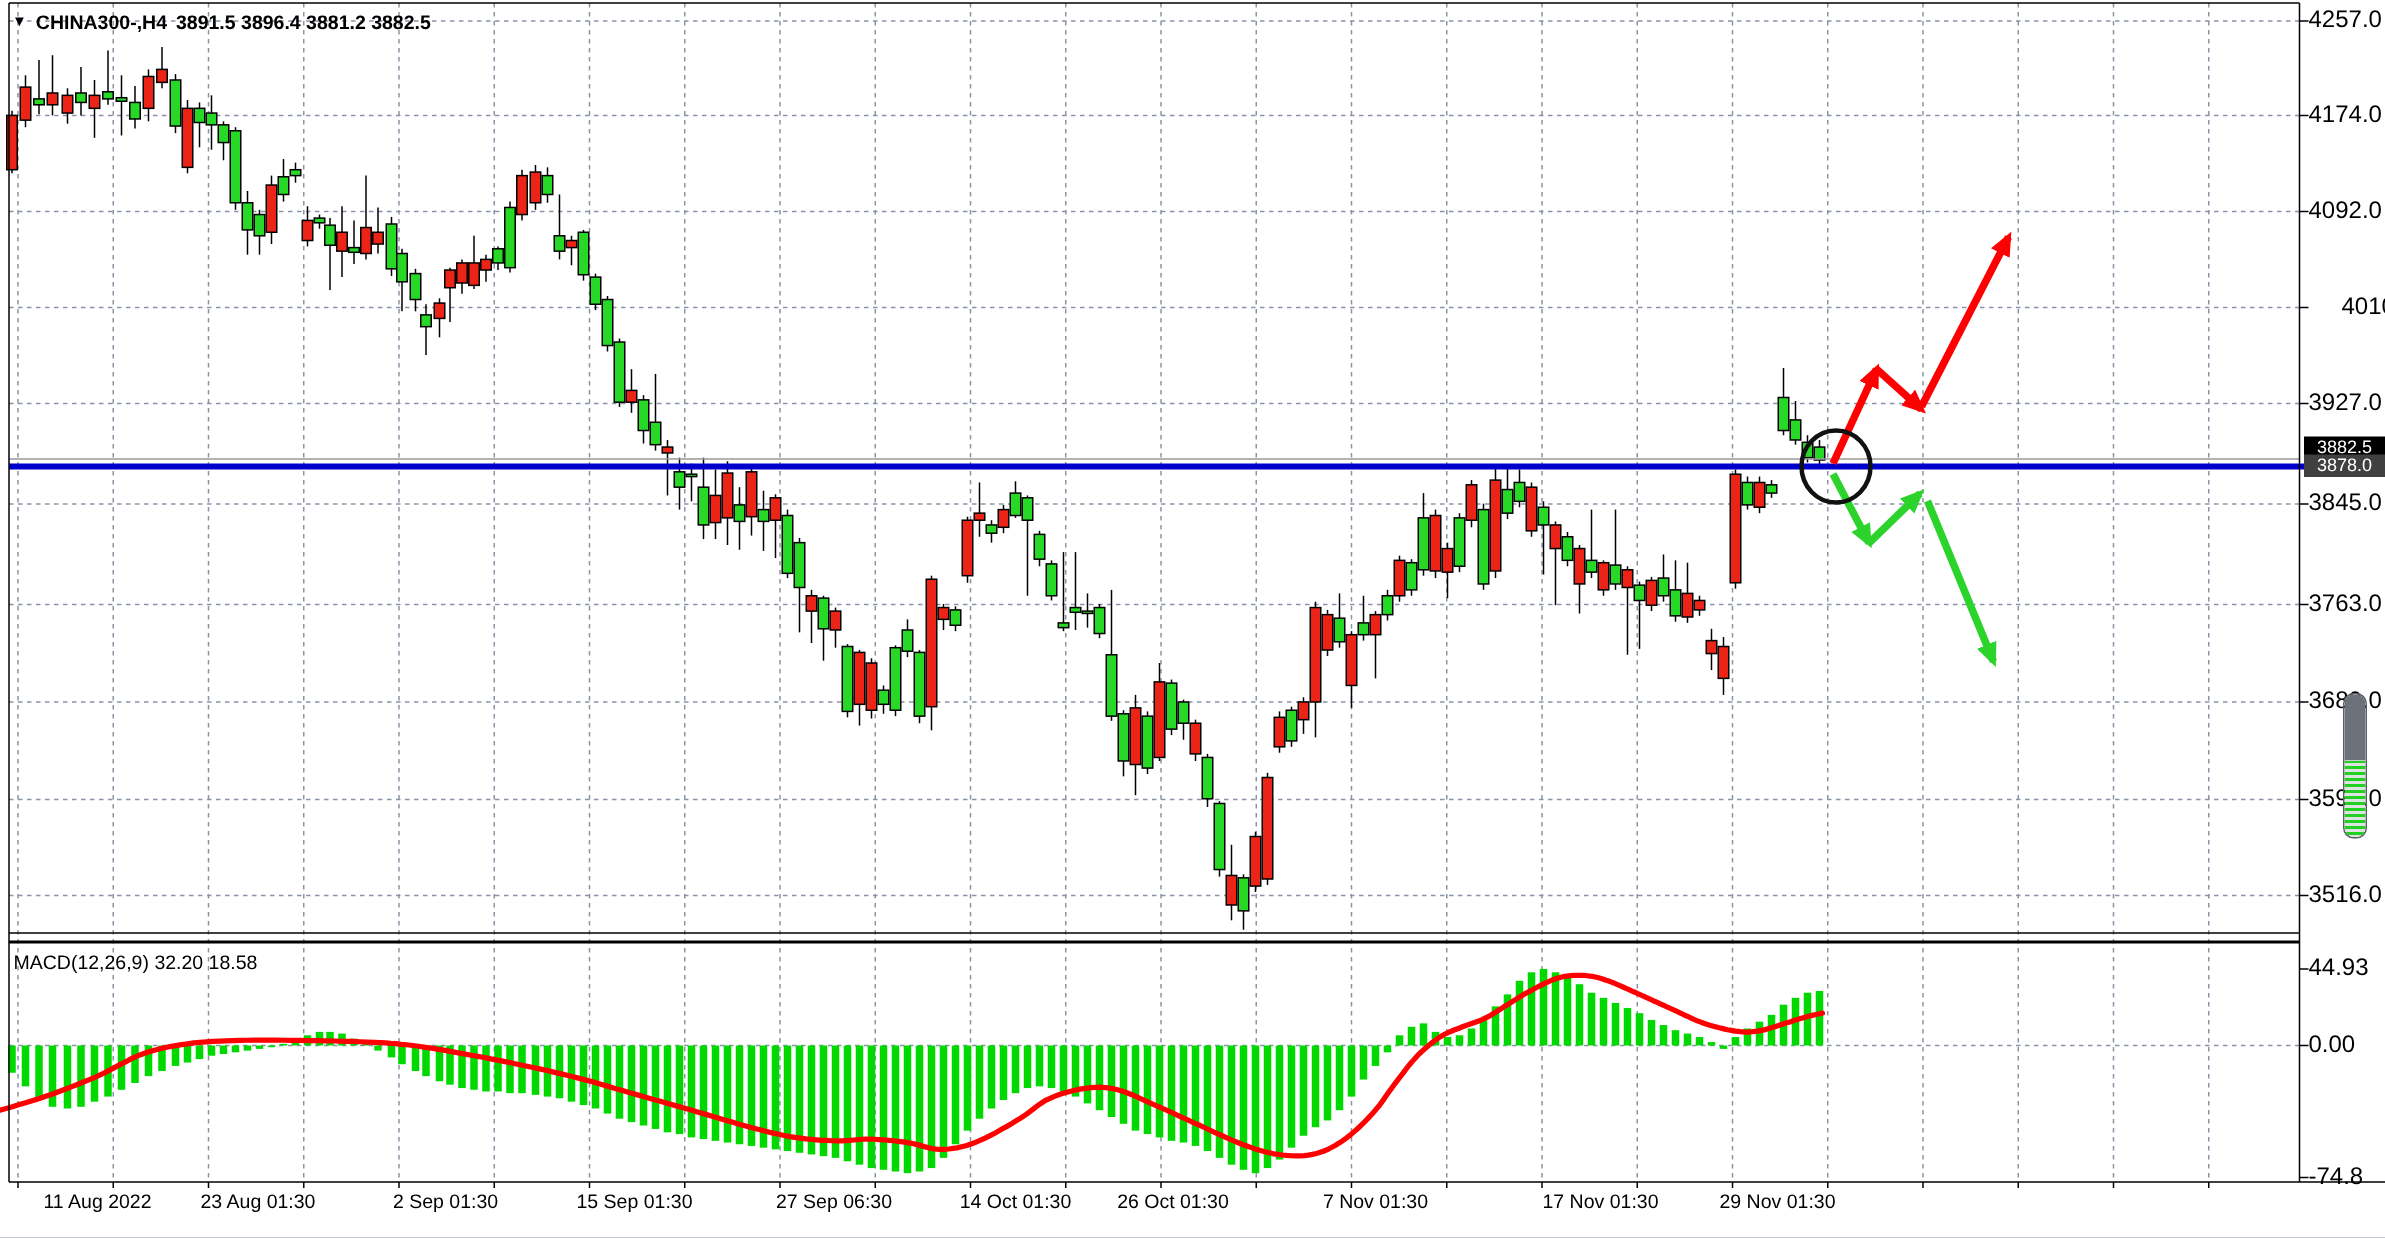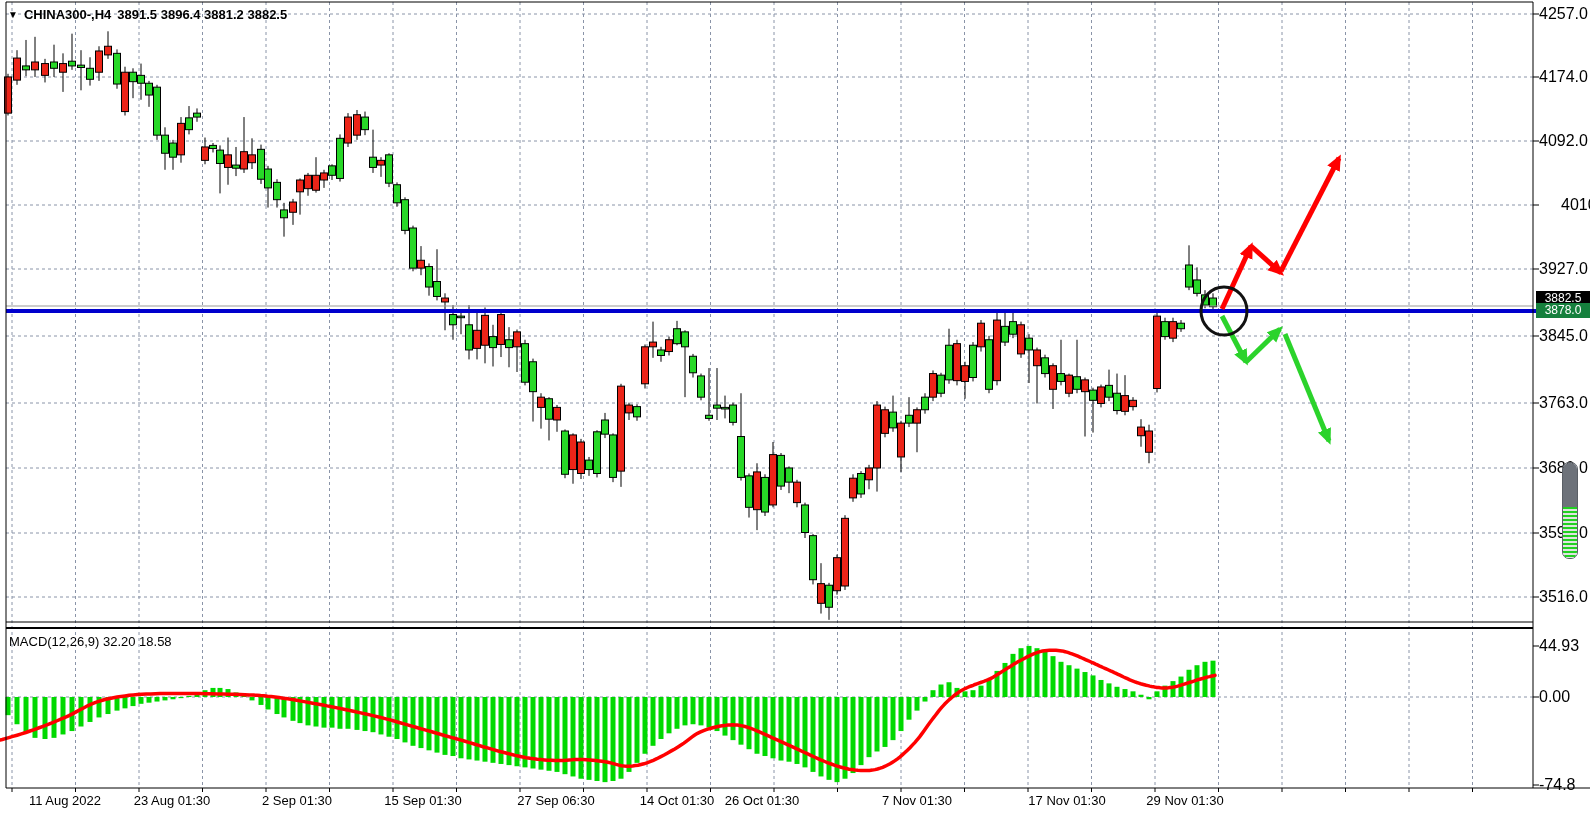--- a/index.html
+++ b/index.html
@@ -609,26 +609,26 @@
       <div class="plabel" style="top: 690px;">0.00</div>
       <div class="plabel" style="top: 778px;">-74.8</div>
     </div>
   <div id="time-labels">
       <div class="tlabel" style="left: 10px;">11 Aug 2022</div>
       <div class="tlabel" style="left: 117px;">23 Aug 01:30</div>
       <div class="tlabel" style="left: 242px;">2 Sep 01:30</div>
       <div class="tlabel" style="left: 368px;">15 Sep 01:30</div>
       <div class="tlabel" style="left: 501px;">27 Sep 06:30</div>
       <div class="tlabel" style="left: 622px;">14 Oct 01:30</div>
-      <div class="tlabel" style="left: 707px;">26 Oct 01:30</div>
+      <div class="tlabel" style="left: 727px;">26 Oct 01:30</div>
       <div class="tlabel" style="left: 862px;">7 Nov 01:30</div>
       <div class="tlabel" style="left: 1012px;">17 Nov 01:30</div>
       <div class="tlabel" style="left: 1130px;">29 Nov 01:30</div>
     </div>
 
   <div class="badge" id="badge-cur">3882.5</div>
-  <div class="badge" id="badge-line" style="background: #15803d;">3878.0</div>
+  <div class="badge" id="badge-line" style="background: #404040;">3878.0</div>
 
   <div id="rscroll">
     <div class="s1"></div>
     <div class="s2"></div>
   </div>
 </div>
 
 </body></html>

